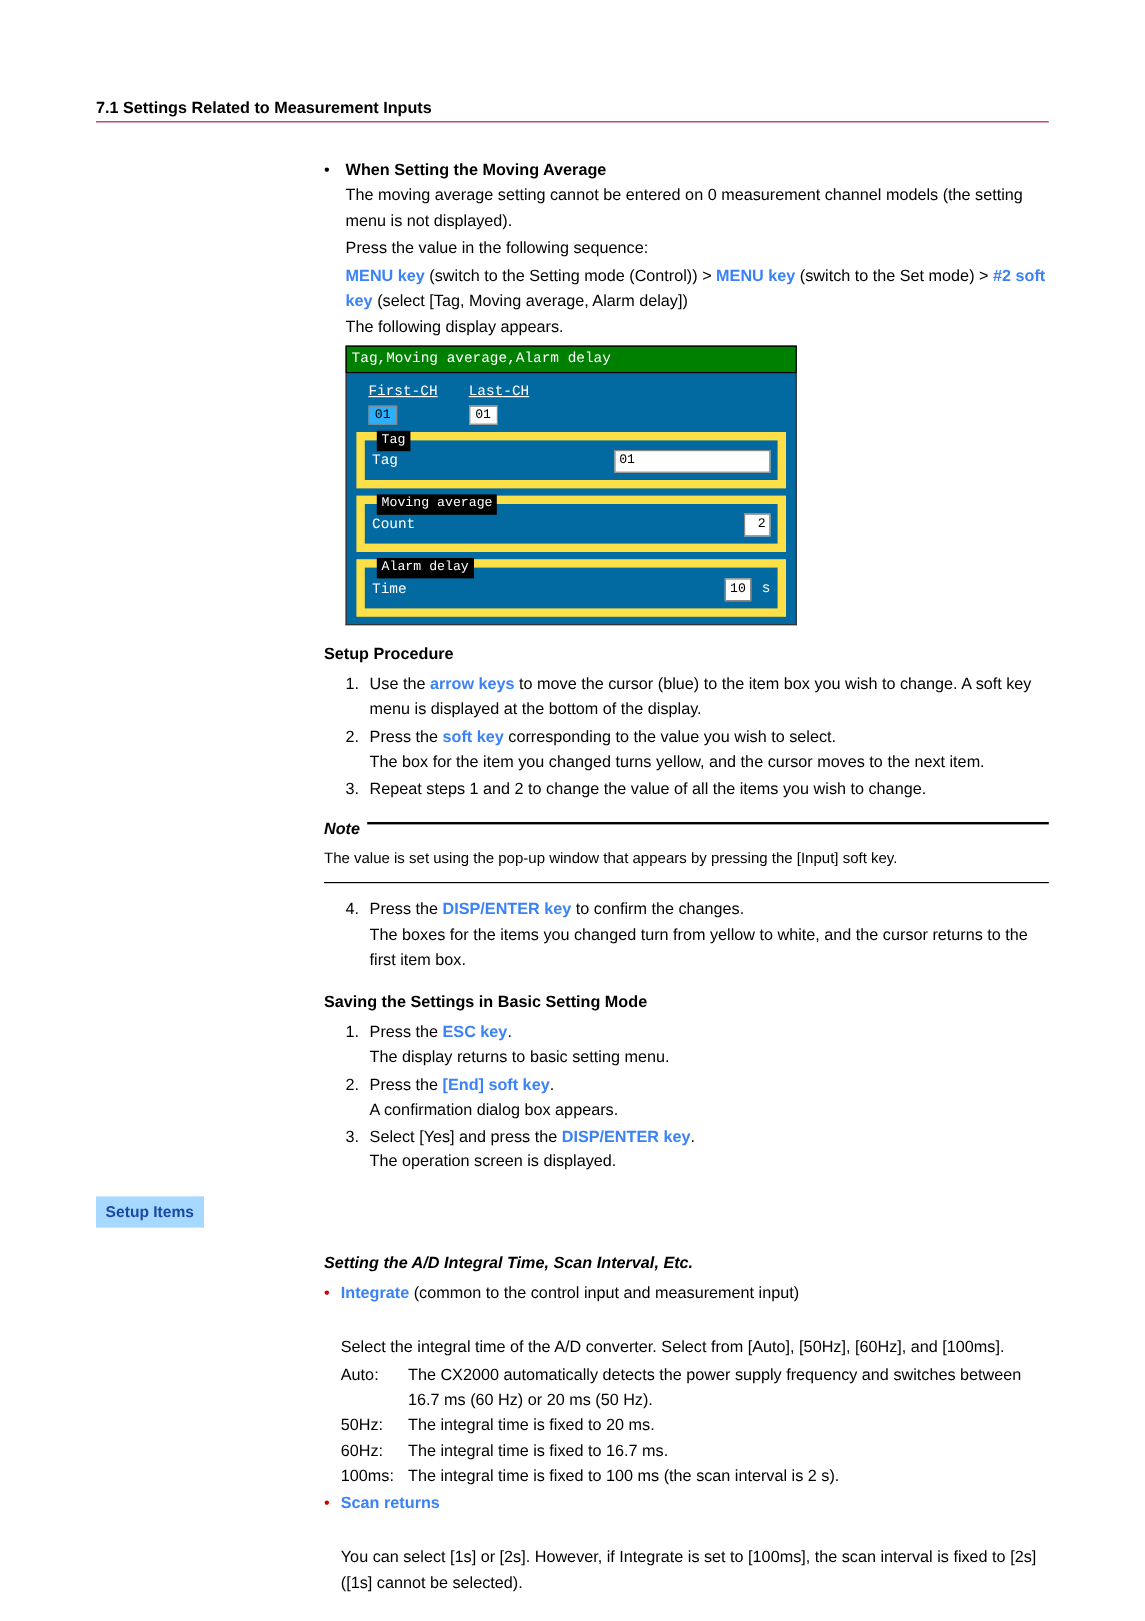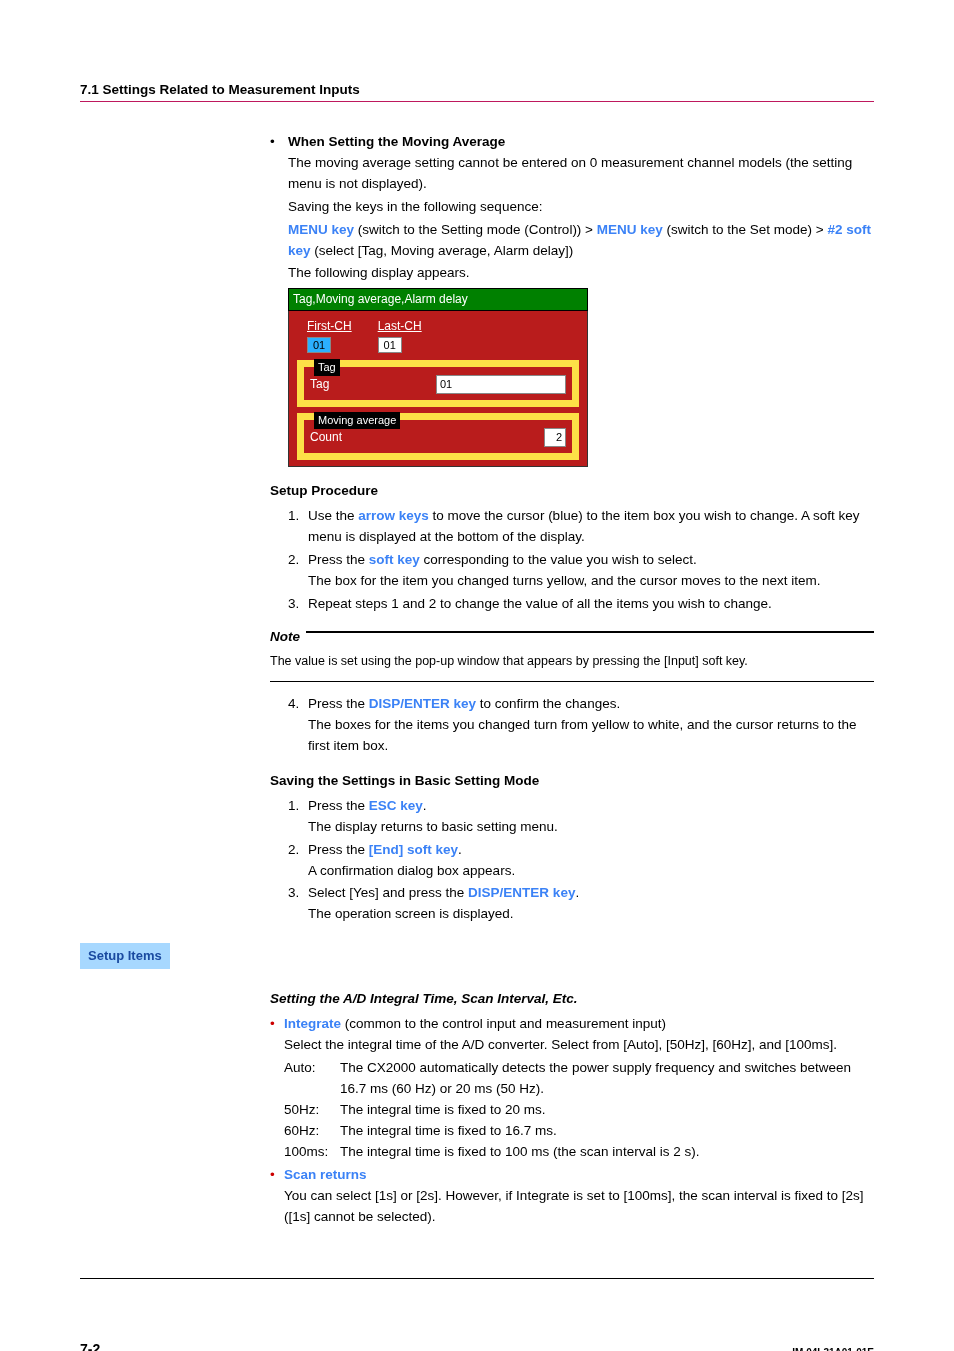--- a/index.html
+++ b/index.html
@@ -24,24 +24,24 @@
   }
   .bullet-row { display:flex; }
   .bullet-dot { width:18px; color:#000; }
   .bold { font-weight:bold; }
   .keyword { color:#3b82f6; font-weight:bold; }
   .indent1 { margin-left:18px; }
   .para { margin-bottom:2px; }
 
   
   .screen {
-    width: 300px;
-    background:#b91c1c;
+    width: 376px;
+    background:#0369a1;
     margin: 4px 0 8px 18px;
-    font-family: Liberation Sans, sans-serif;
+    font-family: Liberation Mono, monospace;
     font-size:12px;
     color:#fff;
   }
   .screen-title {
     background:#008000;
     color:#fff;
     padding:1px 4px;
     font-size:12px;
     border:1px solid #000;
   }
@@ -88,21 +88,21 @@
   }
   .setup-items-row {
     display:flex;
     align-items:flex-start;
     margin-top:18px;
     flex-direction:column;
   }
   .label-col { width:190px; margin-left:-190px; }
 
   .red-bullet { color:#cc0000; width:14px; display:inline-block; }
-  .sub-desc { margin-left:14px; }
+  .sub-desc { margin-left:14px;margin-top:24px; }
 
   .deflist { margin-left:14px; margin-top:2px; }
   .deflist .row { display:flex; }
   .deflist .term { width:56px; flex-shrink:0; }
   .deflist .def { flex:1; }
 
   .footer {
     display:flex;
     justify-content:space-between;
     align-items:flex-end;
@@ -119,21 +119,21 @@
 
 <div class="section-head">7.1  Settings Related to Measurement Inputs</div>
 
 <div class="content">
 
   <div class="bullet-row">
     <div class="bullet-dot">•</div>
     <div class="bold">When Setting the Moving Average</div>
   </div>
   <div class="indent1 para">The moving average setting cannot be entered on 0 measurement channel models (the setting menu is not displayed).</div>
-  <div class="indent1 para">Saving the keys in the following sequence:</div>
+  <div class="indent1 para">Press the value in the following sequence:</div>
   <div class="indent1 para">
     <span class="keyword">MENU key</span><span> (switch to the Setting mode (Control)) &gt; </span><span class="keyword">MENU key</span><span> (switch to the Set mode) &gt; </span><span class="keyword">#2 soft key</span><span> (select [Tag, Moving average, Alarm delay])</span>
   </div>
   <div class="indent1 para">The following display appears.</div>
 
   <div class="screen">
     <div class="screen-title">Tag,Moving average,Alarm delay</div>
     <div class="screen-body">
       <div class="ch-row">
         <div class="ch-col">
@@ -152,20 +152,30 @@
           <span class="valbox wide" style="margin-left:8px;">01</span>
         </div>
       </div>
       <div class="group">
         <div class="group-legend">Moving average</div>
         <div class="group-row">
           <span class="lbl">Count</span>
           <span class="valbox">2</span>
         </div>
       </div>
+      <div class="group">
+        <div class="group-legend">Alarm delay</div>
+        <div class="group-row">
+          <span class="lbl">Time</span>
+          <span>
+            <span class="valbox">10</span>
+            <span class="lbl" style="margin-left:2px;">s</span>
+          </span>
+        </div>
+      </div>
     </div>
   </div>
 
   <div class="subhead">Setup Procedure</div>
   <ol class="steps">
     <li>
       <span class="num">1.</span>
       <span class="body">
         <span>Use the </span><span class="keyword">arrow keys</span><span> to move the cursor (blue) to the item box you wish to change. A soft key menu is displayed at the bottom of the display.</span>
       </span>

